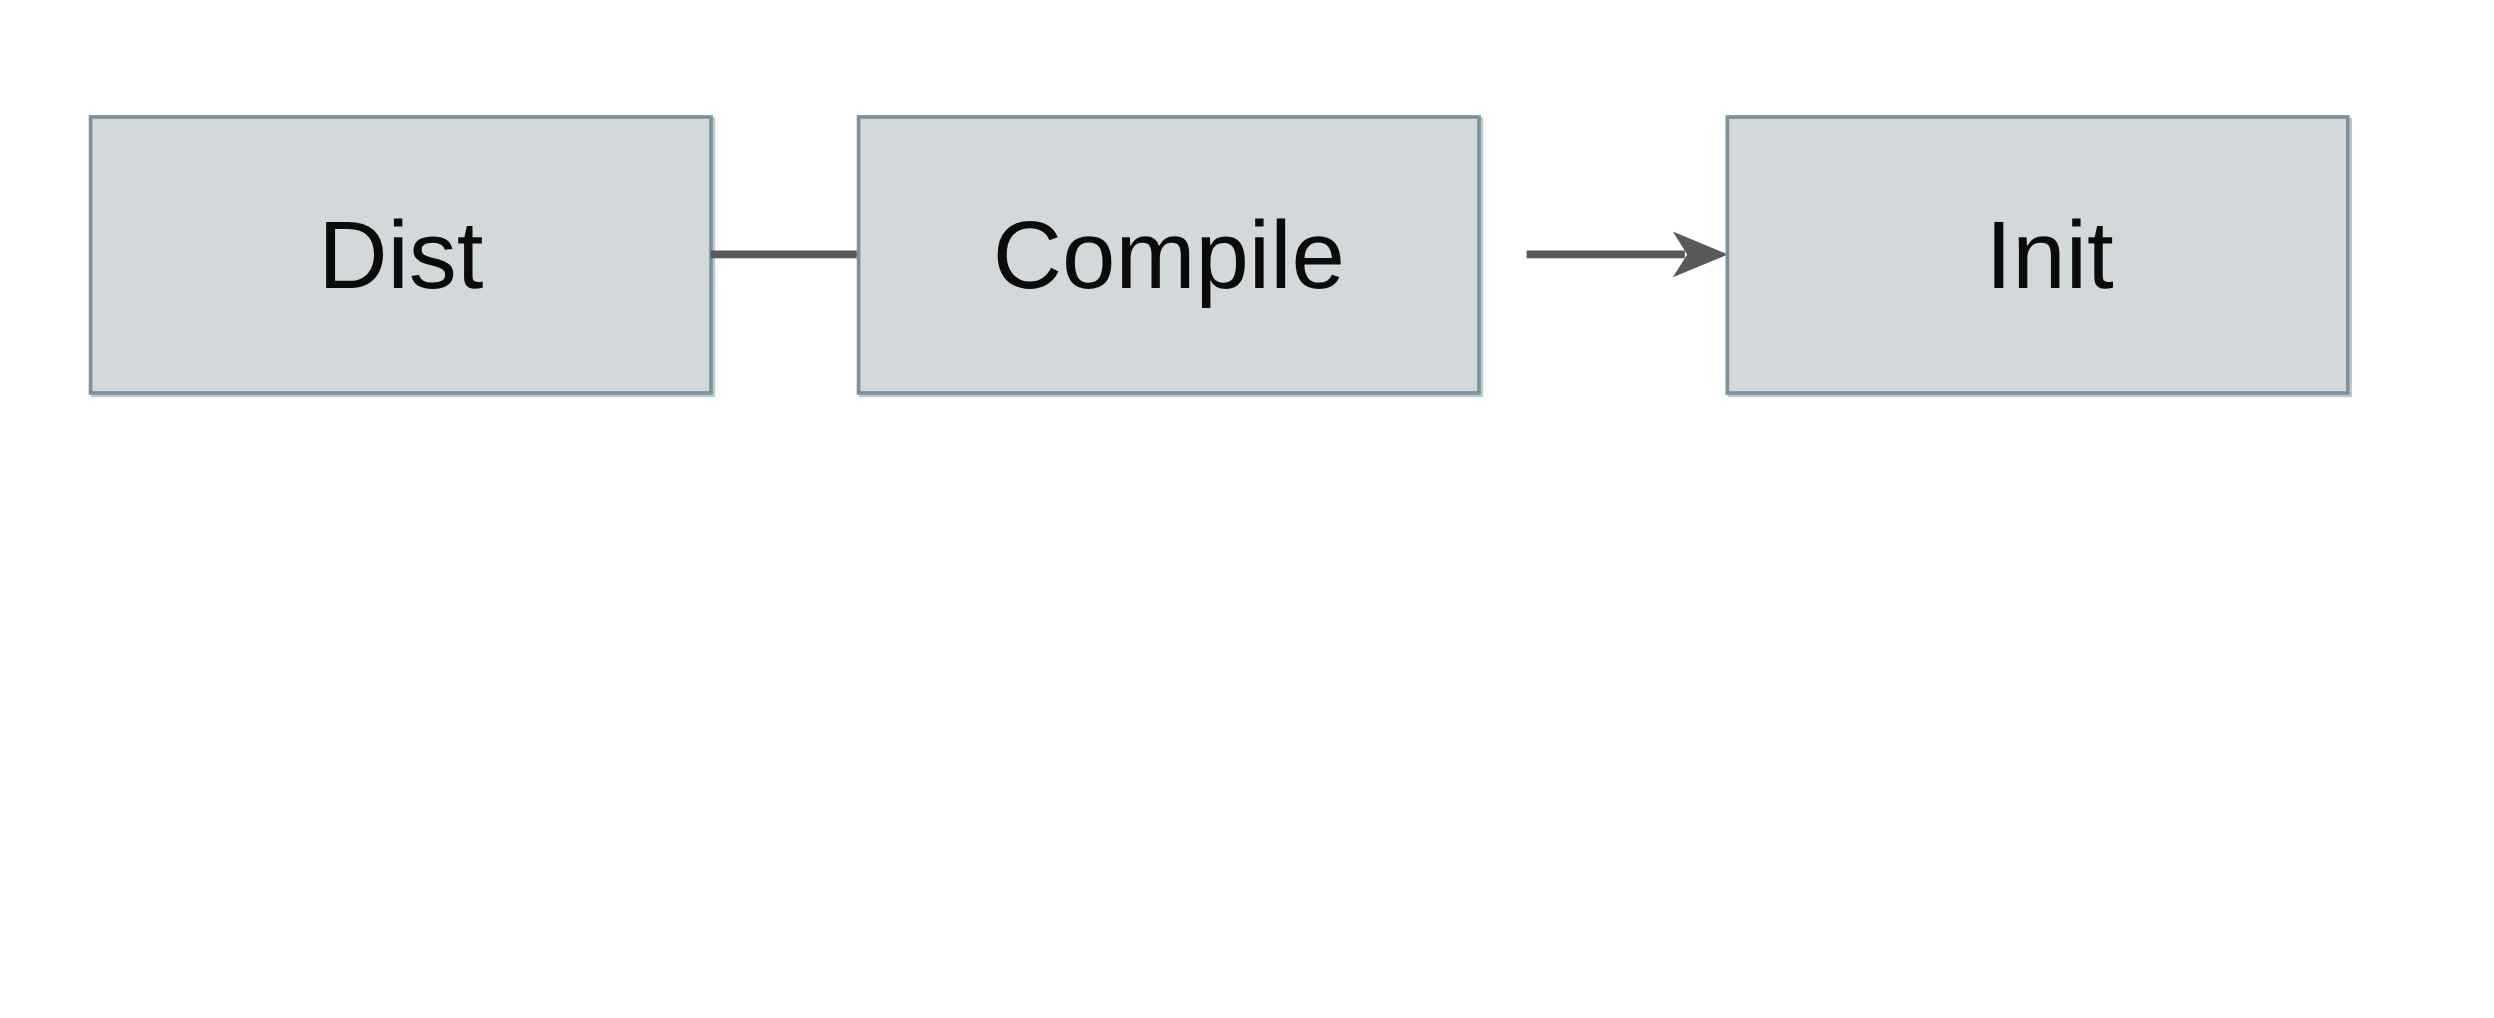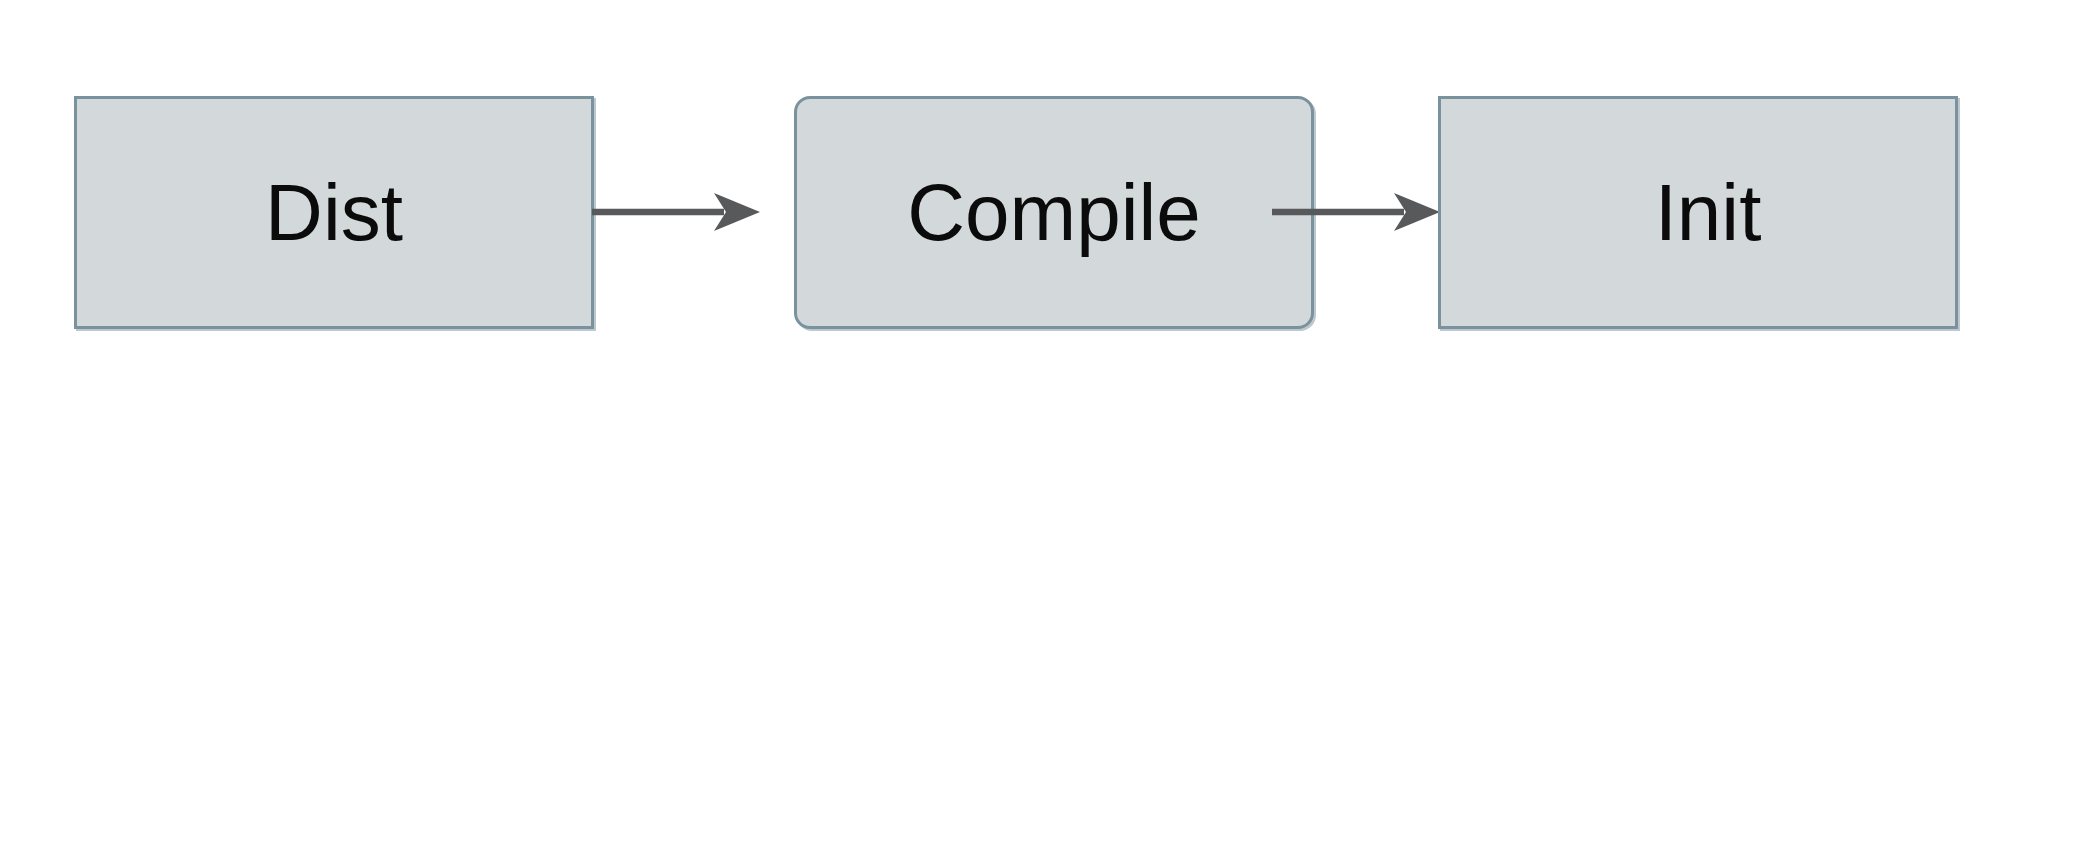--- a/index.html
+++ b/index.html
@@ -32,21 +32,21 @@
     justify-content: center;
   }
   .node-label {
     font-size: 80px;
     font-weight: 400;
     color: var(--text, #0b0b0b);
     line-height: 1;
     white-space: nowrap;
   }
   .node-dist    { left: 74px;   top: 96px; }
-  .node-compile { left: 794px;  top: 96px; border-radius: 16px; }
+  .node-compile { left: 714px;  top: 96px; }
   .node-init    { left: 1438px; top: 96px; padding-left: 20px; }
   .node-clean   { left: 757px;  top: 511px; }
   .arrow {
     position: absolute;
     width: 168px;
     height: 44px;
     top: 190px;
   }
   .arrow-1 { left: 592px; }
   .arrow-2 { left: 1272px; }

